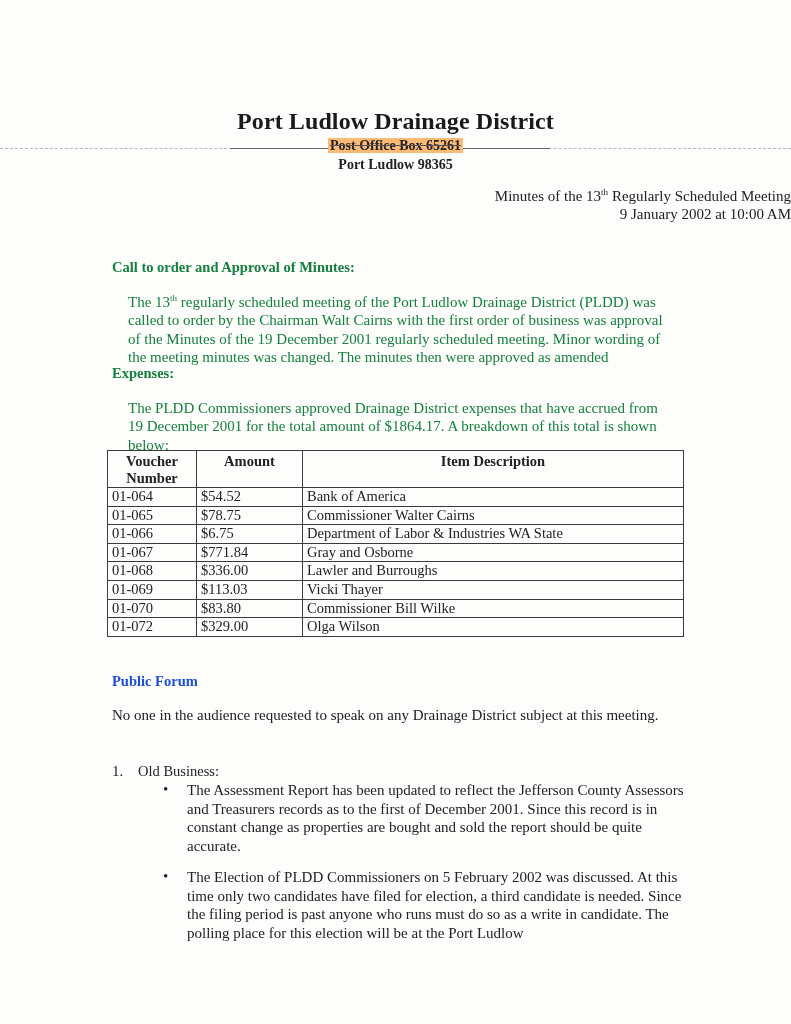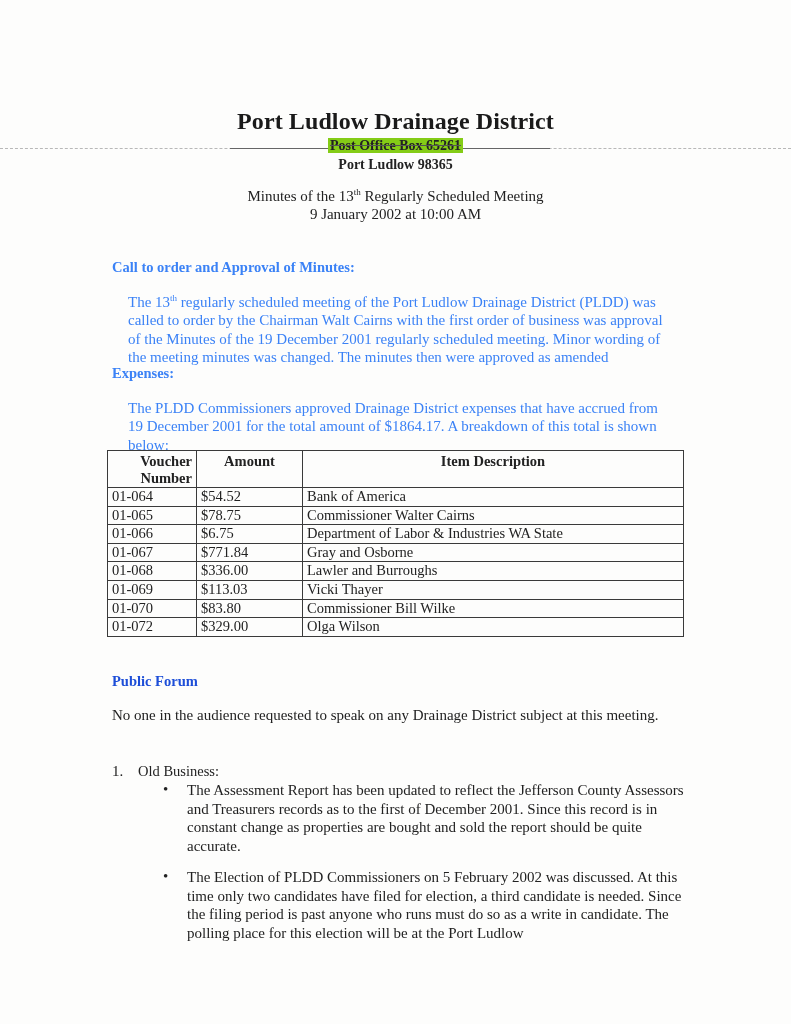--- a/index.html
+++ b/index.html
@@ -66,35 +66,35 @@
       top: 157px;
       left: 0; width: 791px;
       text-align: center;
       font-weight: bold;
       font-size: 14px;
       color: #222;
     }
     .subtitle1, .subtitle2 {
       position: absolute;
       left: 0; width: 791px;
-      text-align: center;
+      text-align: right;
       font-size: 15px;
       color: #222;
     }
     .subtitle1 { top: 188px; }
     .subtitle2 { top: 206px; }
     sup { font-size: 9px; line-height: 0; }
 
     .section {
       position: absolute;
       left: 112px;
       width: 575px;
       font-size: 15px;
       line-height: 18.5px;
-      color: #3b82f6;
+      color: #15803d;
     }
     .heading {
       font-weight: bold;
       font-size: 14.5px;
     }
     .para {
       margin: 16px;
     }
 
     .table {
@@ -112,21 +112,21 @@
       vertical-align: top;
       line-height: 17px;
       text-align: left;
       font-weight: normal;
     }
     .table th {
       font-weight: bold;
       text-align: center;
       padding-top: 2px;
     }
-    .table th.col-voucher { width: 80px; text-align: right; }
+    .table th.col-voucher { width: 80px; text-align: center; }
     .table th.col-amount { width: 97px; }
     .table tr.data-row td { height: 17.6px; }
 
     .public-forum-heading {
       position: absolute;
       left: 112px;
       top: 673px;
       font-weight: bold;
       font-size: 14.5px;
       color: #1d4ed8;
@@ -169,21 +169,21 @@
 <body>
 
 <div class="page">
 
   <div class="title">Port Ludlow Drainage District</div>
 
   <div class="rule"></div>
   <div class="rule-solid"></div>
 
   <div class="address1">
-    <span style="background:#84cc16; padding:0 2px;">Post Office Box 65261</span>
+    <span style="background:#fdba74; padding:0 2px;">Post Office Box 65261</span>
   </div>
   <div class="address2">Port Ludlow 98365</div>
 
   <div class="subtitle1">
     <span>Minutes of the 13</span><sup>th</sup><span> Regularly Scheduled Meeting</span>
   </div>
   <div class="subtitle2">9 January 2002 at 10:00 AM</div>
 
   <div class="section" style="top:258px;">
     <div class="heading">Call to order and Approval of Minutes:</div>

